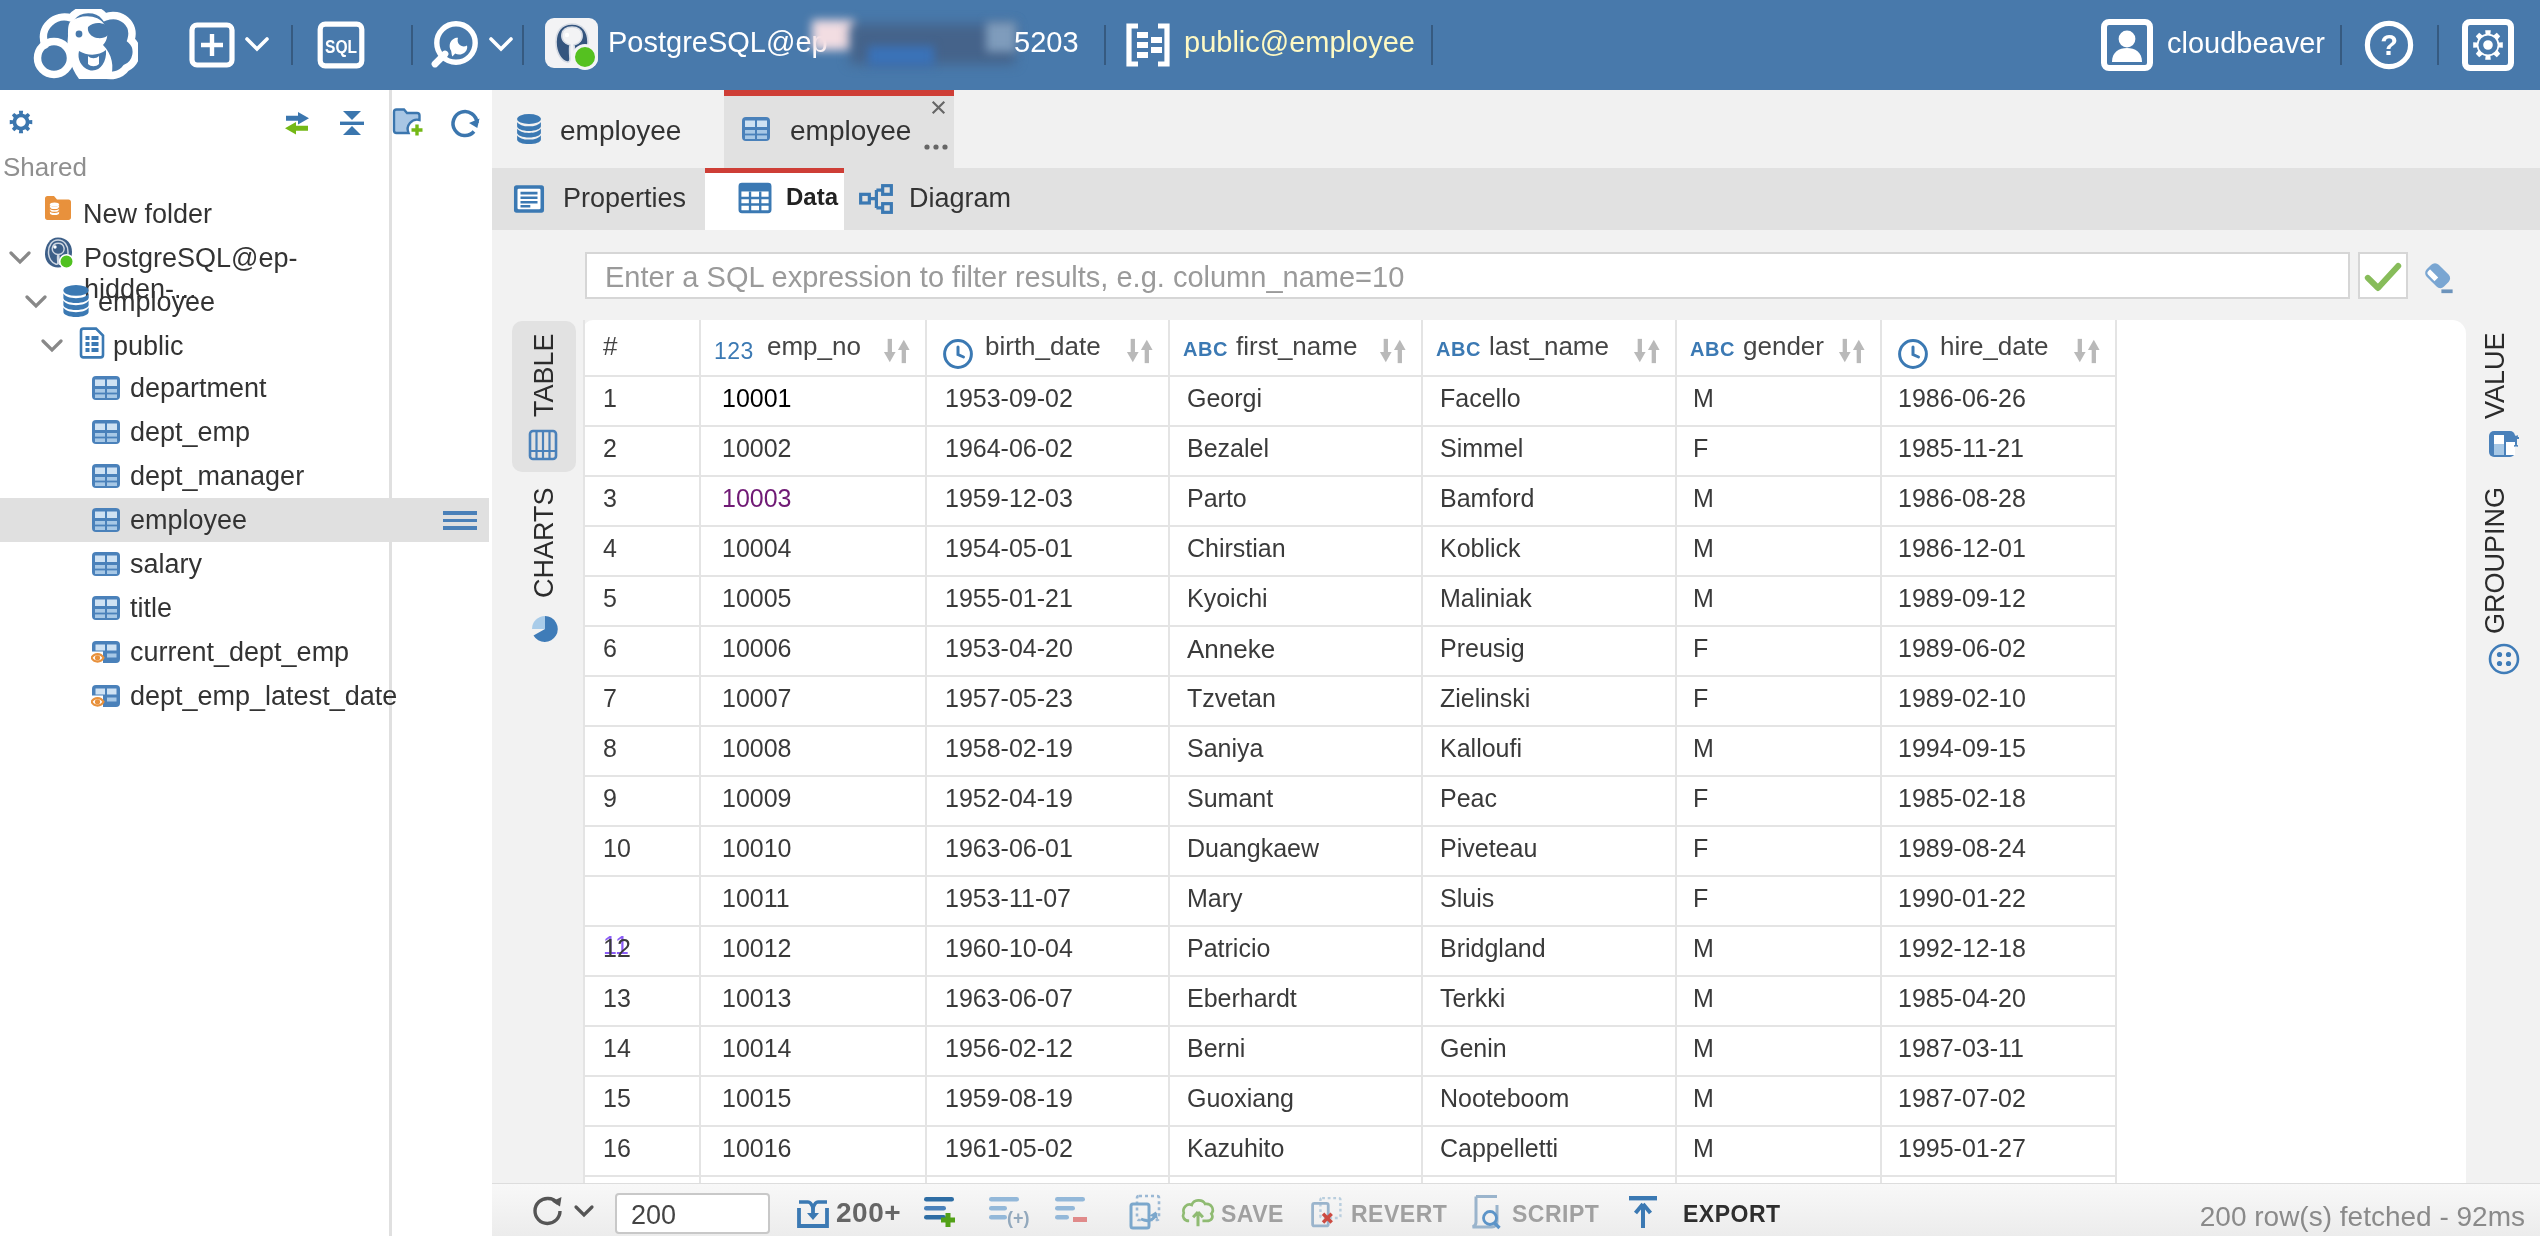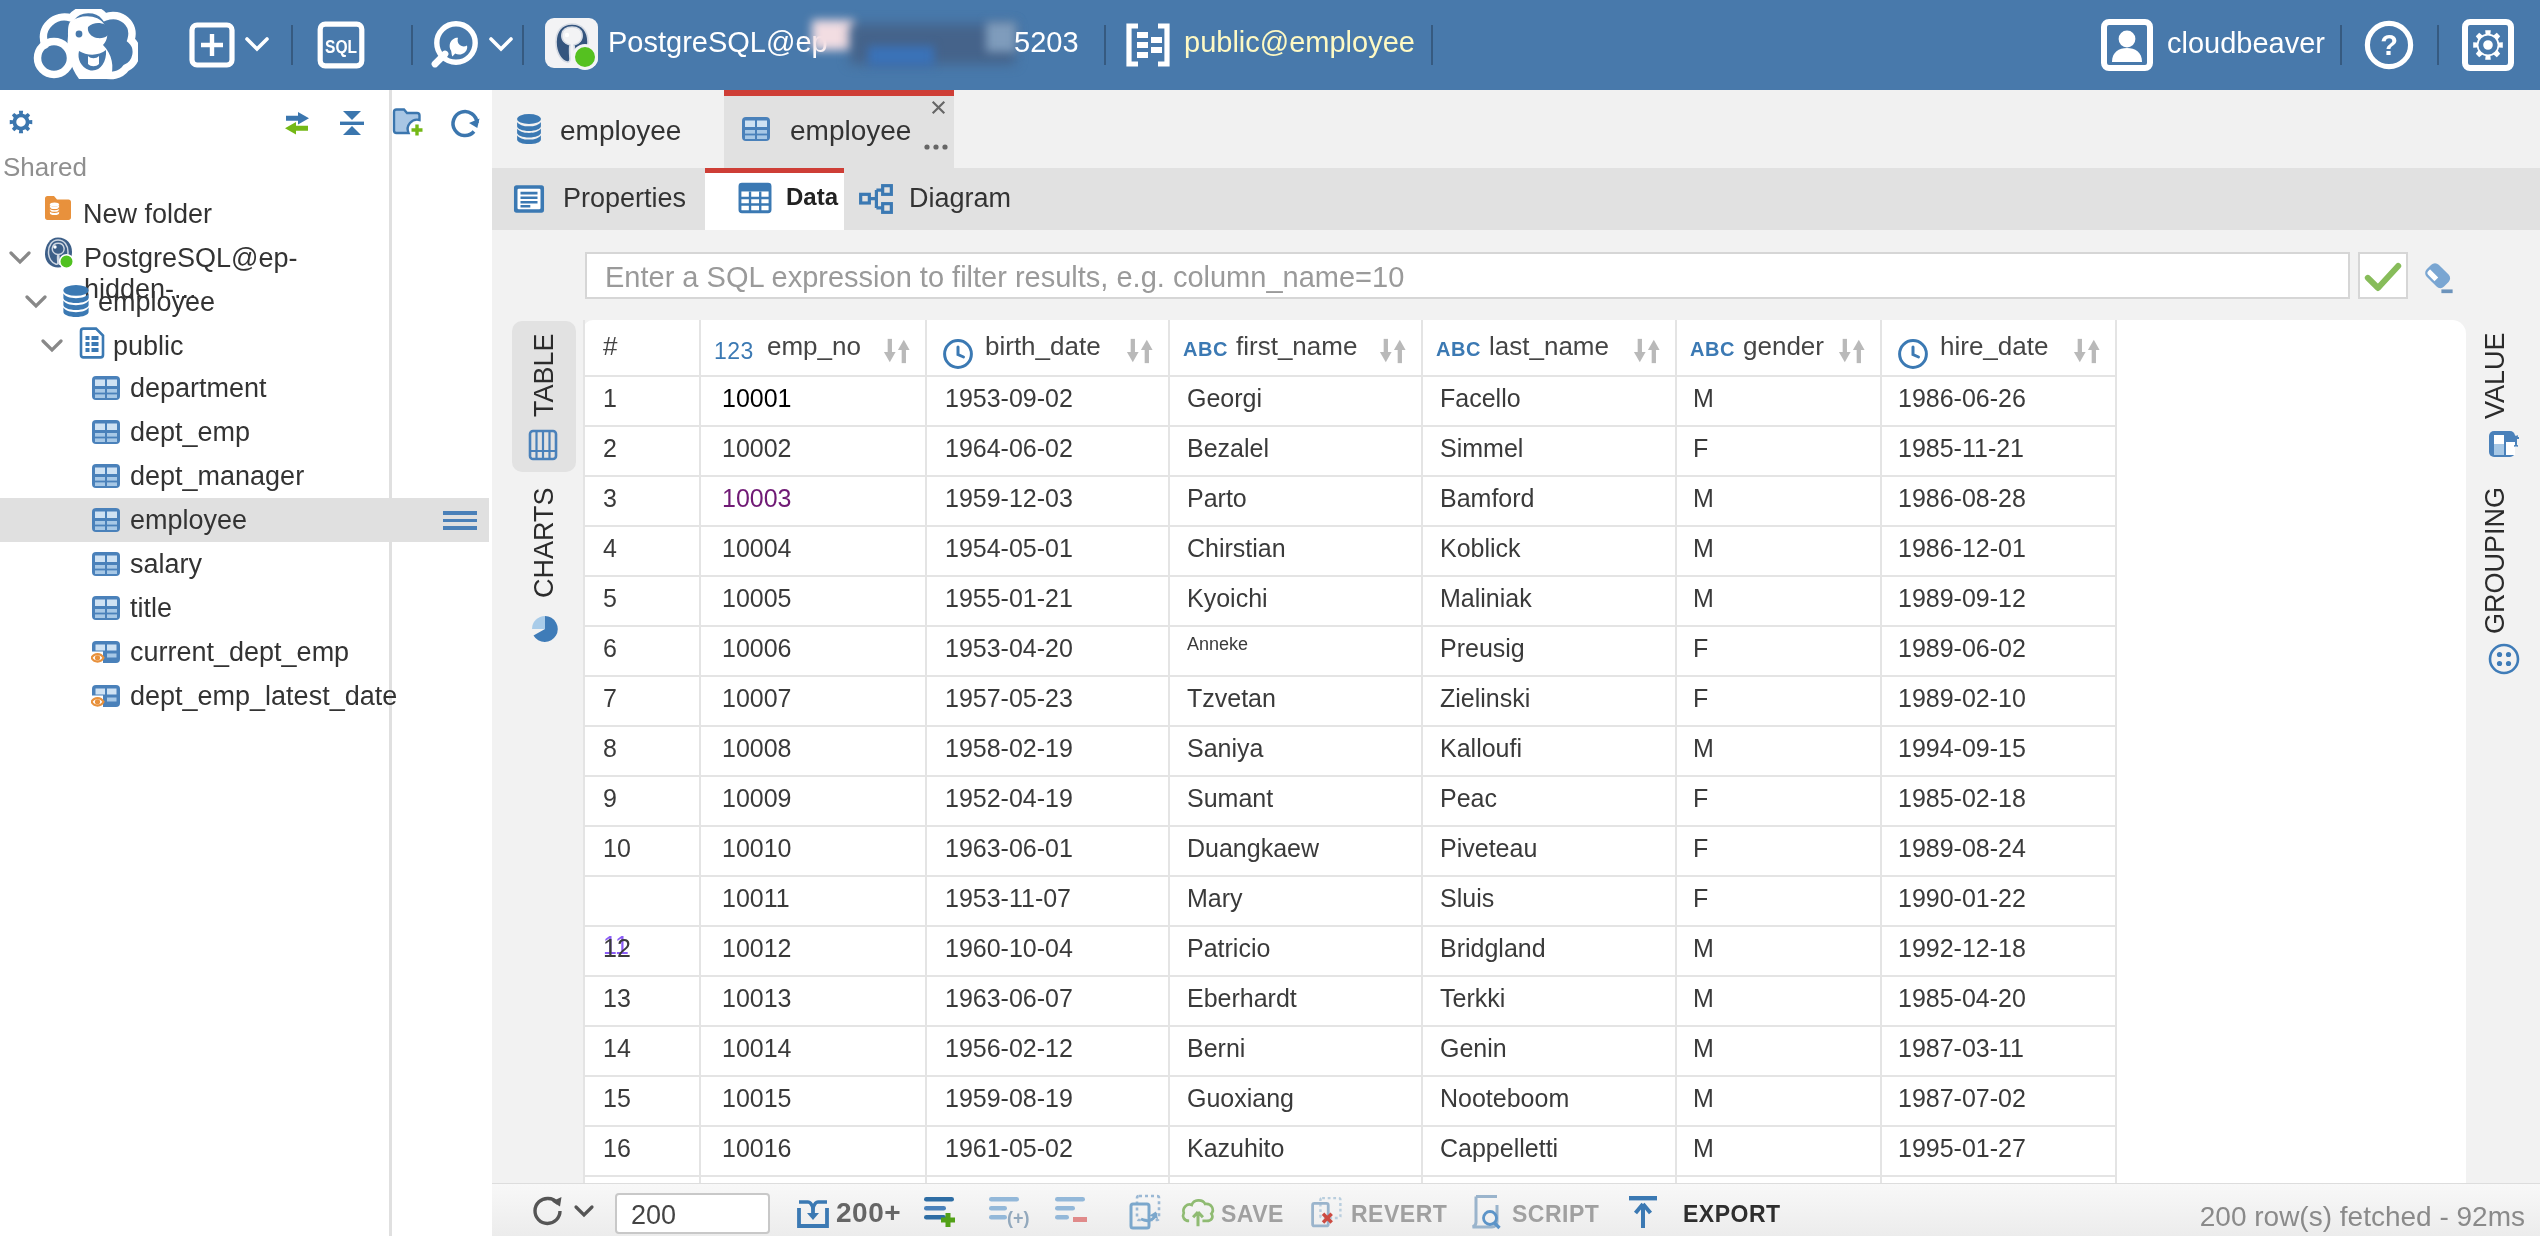--- a/index.html
+++ b/index.html
@@ -449,21 +449,21 @@
     <div class="abs" style="left:111px;top:354px;font-size:25px;color:#3a3a3a;">5</div>
     <div class="abs" style="left:230px;top:354px;font-size:25px;color:#3a3a3a;">10005</div>
     <div class="abs" style="left:453px;top:354px;font-size:25px;color:#3a3a3a;">1955-01-21</div>
     <div class="abs" style="left:695px;top:354px;font-size:25px;color:#3a3a3a;">Kyoichi</div>
     <div class="abs" style="left:948px;top:354px;font-size:25px;color:#3a3a3a;">Maliniak</div>
     <div class="abs" style="left:1201px;top:354px;font-size:25px;color:#3a3a3a;">M</div>
     <div class="abs" style="left:1406px;top:354px;font-size:25px;color:#3a3a3a;">1989-09-12</div>
     <div class="abs" style="left:111px;top:404px;font-size:25px;color:#3a3a3a;">6</div>
     <div class="abs" style="left:230px;top:404px;font-size:25px;color:#3a3a3a;">10006</div>
     <div class="abs" style="left:453px;top:404px;font-size:25px;color:#3a3a3a;">1953-04-20</div>
-    <div class="abs" style="left:695px;top:404px;font-size:18px;color:#3a3a3a;">Anneke</div>
+    <div class="abs" style="left:695px;top:404px;font-size:26px;color:#3a3a3a;">Anneke</div>
     <div class="abs" style="left:948px;top:404px;font-size:25px;color:#3a3a3a;">Preusig</div>
     <div class="abs" style="left:1201px;top:404px;font-size:25px;color:#3a3a3a;">F</div>
     <div class="abs" style="left:1406px;top:404px;font-size:25px;color:#3a3a3a;">1989-06-02</div>
     <div class="abs" style="left:111px;top:454px;font-size:25px;color:#3a3a3a;">7</div>
     <div class="abs" style="left:230px;top:454px;font-size:25px;color:#3a3a3a;">10007</div>
     <div class="abs" style="left:453px;top:454px;font-size:25px;color:#3a3a3a;">1957-05-23</div>
     <div class="abs" style="left:695px;top:454px;font-size:25px;color:#3a3a3a;">Tzvetan</div>
     <div class="abs" style="left:948px;top:454px;font-size:25px;color:#3a3a3a;">Zielinski</div>
     <div class="abs" style="left:1201px;top:454px;font-size:25px;color:#3a3a3a;">F</div>
     <div class="abs" style="left:1406px;top:454px;font-size:25px;color:#3a3a3a;">1989-02-10</div>

